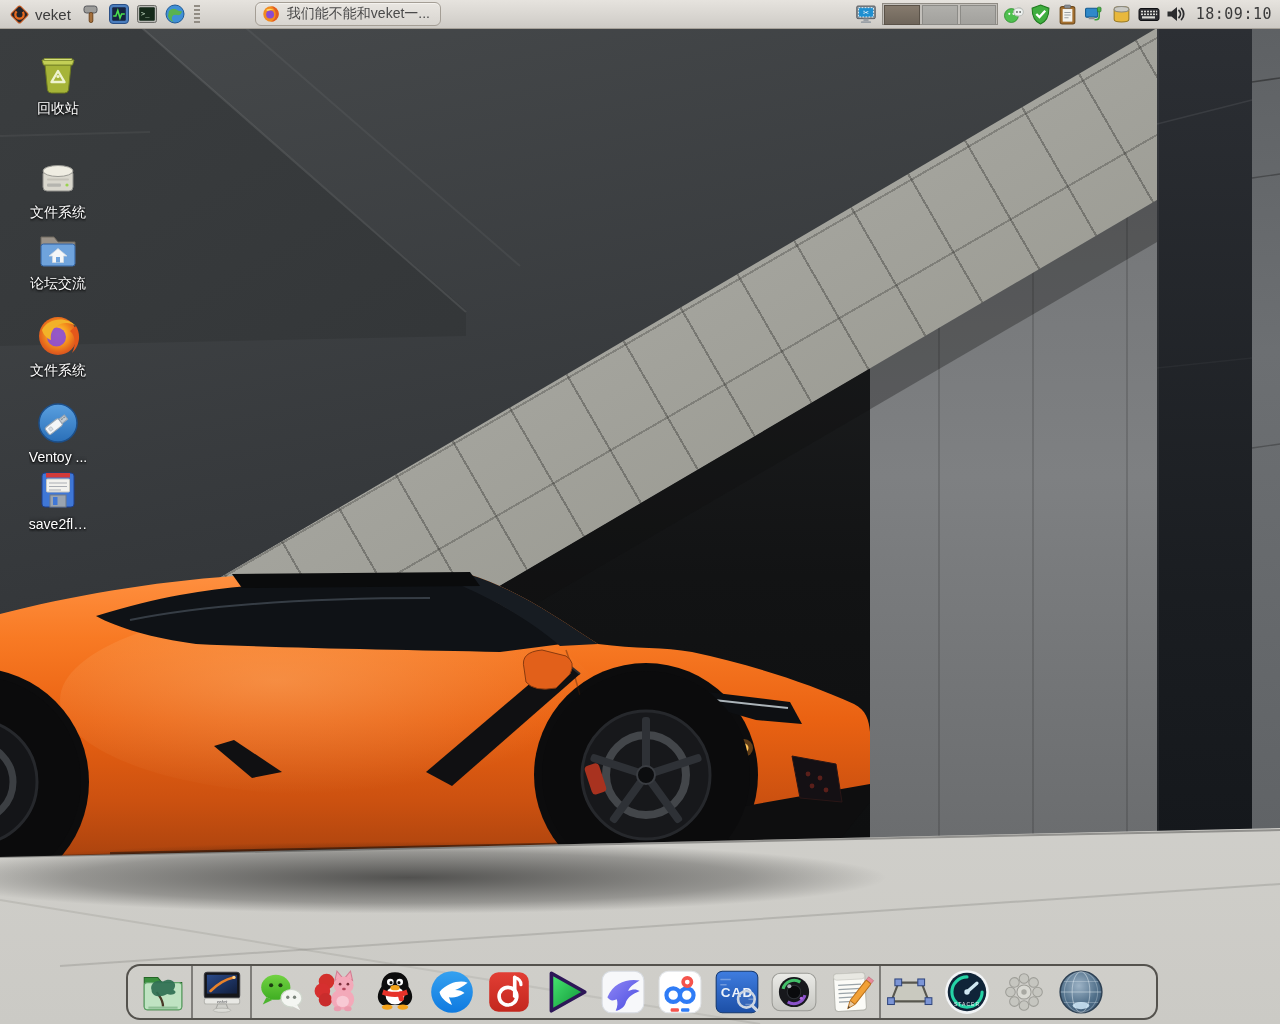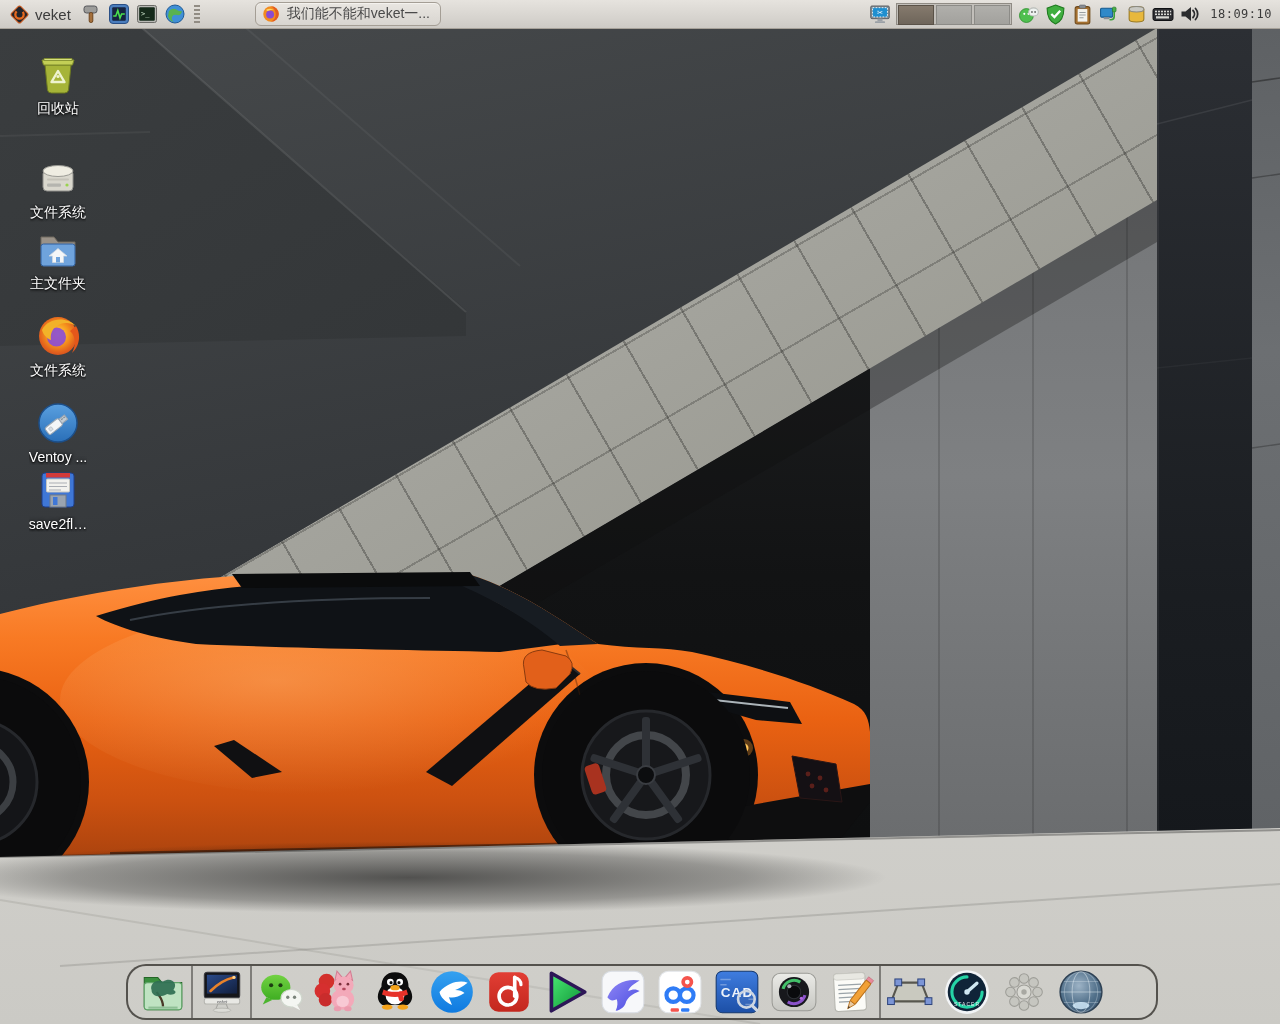--- a/index.html
+++ b/index.html
@@ -20,21 +20,21 @@
     background-size:2px 100%;background-position:1px 0;background-repeat:repeat-x;}
   .task-btn{display:flex;align-items:center;gap:7px;height:22px;padding:0 10px 0 6px;
     max-width:210px;border:1px solid #a49e95;border-radius:6px;
     background:linear-gradient(#e9e6e1,#d8d5d0);box-shadow:inset 0 1px 0 #f4f2ee;margin-left:48px;}
   .task-title{font-size:14px;color:#4a4a4a;white-space:nowrap;overflow:hidden;text-overflow:clip;}
   .pager{display:flex;gap:2px;background:#c2bfba;padding:1px;border:1px solid #8f8b84;height:22px;box-sizing:border-box;}
   .ws{width:34px;height:18px;margin:0;}
   .ws.active{background:linear-gradient(#857a6d,#6e655a);border:1px solid #5a5248;}
   .ws.idle{background:linear-gradient(#b0afab,#a2a19d);border:1px solid #8c8b87;}
   .tray-icon{width:22px;height:22px;display:flex;align-items:center;justify-content:center;}
-  .clock{font-family:"DejaVu Sans Mono",monospace;font-size:12px;color:#3a3a3a;padding:0 4px;letter-spacing:.5px;}
+  .clock{font-family:"DejaVu Sans Mono",monospace;font-size:15px;color:#3a3a3a;padding:0 4px;letter-spacing:.5px;}
 
   
   .wall{position:absolute;left:0;top:28px;width:1280px;height:996px;overflow:hidden;}
   .layer{position:absolute;left:0;top:0;width:1280px;height:996px;}
   .base-wall{background:linear-gradient(#6f7173,#7e8082 45%,#696b6d 85%);}
   .base-seams{background:repeating-linear-gradient(90deg,transparent 0 92px,rgba(25,25,25,.22) 92px 94px);opacity:.8;}
   .dark-upper{background:linear-gradient(168deg,#46494b 0%,#35383b 45%,#212426 100%);
     clip-path:polygon(0px 0px,1157px 0px,1157px 8px,250px 532px,0px 679px);}
   .box-accent{background:linear-gradient(150deg,#3a3d3f,#2b2e30 80%);
     clip-path:polygon(0px 0px,142px 0px,466px 282px,466px 308px,0px 318px);}
@@ -64,21 +64,21 @@
   .wall-lines{position:absolute;left:0;top:0;}
 
   
   .dicons{position:absolute;left:12px;top:0;width:92px;z-index:20;}
   .dicon{position:absolute;left:0;width:92px;display:flex;flex-direction:column;align-items:center;gap:4px;}
   .dicon-label{font-size:14px;color:#fff;text-shadow:0 1px 2px #000,0 0 4px rgba(0,0,0,.9);
     white-space:nowrap;max-width:92px;overflow:hidden;}
 
   
   .dock{position:absolute;left:126px;top:964px;width:1032px;height:56px;
-    border:2px solid rgba(62,60,56,.85);border-radius:20px;box-sizing:border-box;
+    border:2px solid rgba(62,60,56,.85);border-radius:14px;box-sizing:border-box;
     background:rgba(222,220,216,.18);display:flex;align-items:center;z-index:40;
     padding:0 6px;}
   .dock-item{width:57px;height:52px;display:flex;align-items:center;justify-content:center;flex:0 0 auto;}
   .dock-sep{width:2px;height:52px;background:rgba(62,60,56,.55);flex:0 0 auto;}
 </style>
 </head>
 <body>
 
 <div class="screen">
 
@@ -343,21 +343,21 @@
       <span class="dicon-label">文件系统</span>
     </div>
 
     <div class="dicon" style="top:227px">
       <svg width="44" height="44" viewBox="0 0 44 44">
         <path d="M5 10 h13 l4 5 h17 v21 a3 3 0 0 1 -3 3 h-28 a3 3 0 0 1 -3 -3 Z" fill="#9a9288" stroke="#6e685e"></path>
         <rect x="5" y="17" width="34" height="22" rx="2.5" fill="#6fa3dc" stroke="#2f5f9e"></rect>
         <path d="M22 21.5 l9 7.5 h-3.5 v6.5 h-11 v-6.5 h-3.5 Z" fill="#f4f6f8" stroke="#d0d8e0" stroke-width=".8"></path>
         <rect x="20" y="30" width="4" height="5.5" fill="#6fa3dc"></rect>
       </svg>
-      <span class="dicon-label">主文件夹</span>
+      <span class="dicon-label">论坛交流</span>
     </div>
 
     <div class="dicon" style="top:314px">
       <svg width="44" height="44" viewBox="0 0 44 44">
         <defs>
             <radialGradient id="ffx" cx=".5" cy=".45" r=".6">
           <stop offset="0" stop-color="#ffd84a"></stop>
               <stop offset=".45" stop-color="#f79a1e"></stop>
           <stop offset=".78" stop-color="#e4641d"></stop>
               <stop offset="1" stop-color="#d14b1e"></stop>

